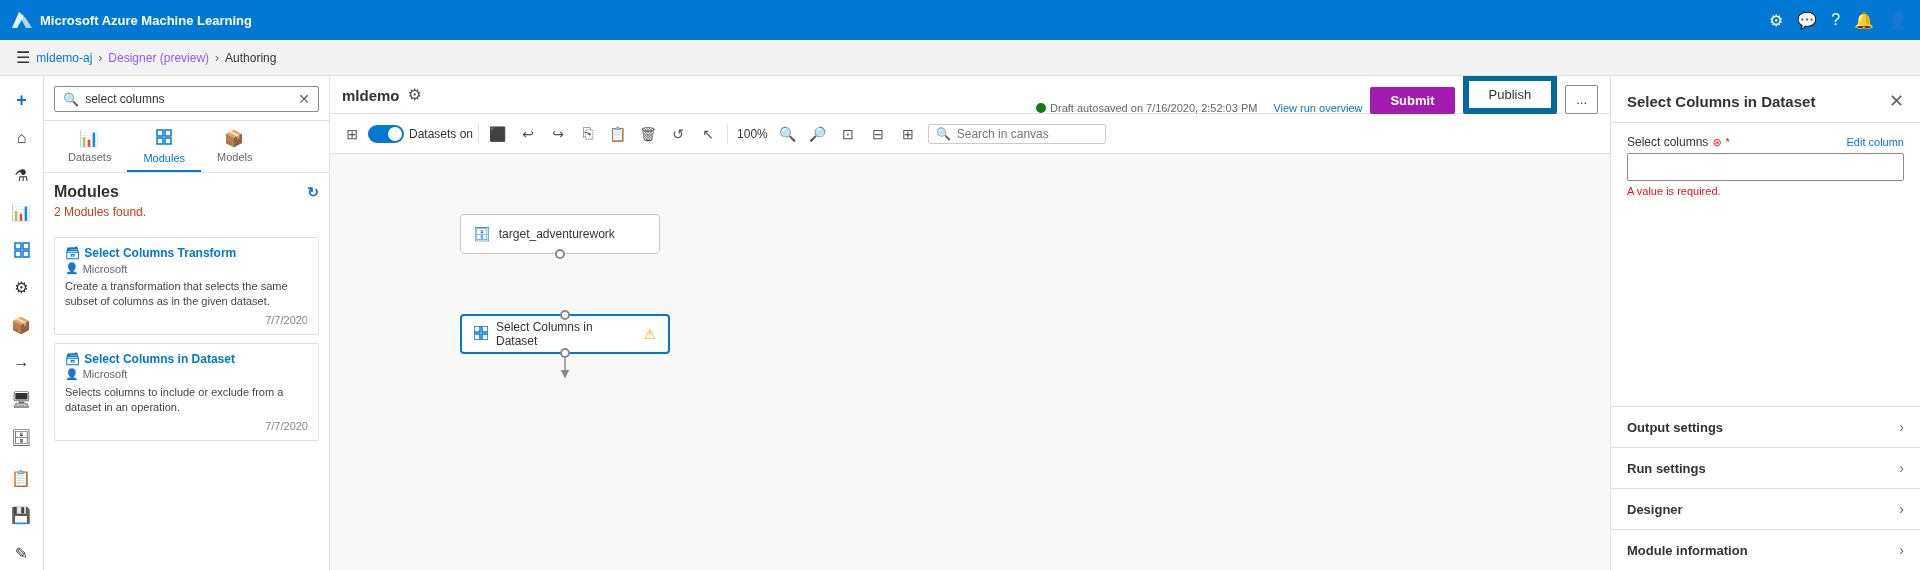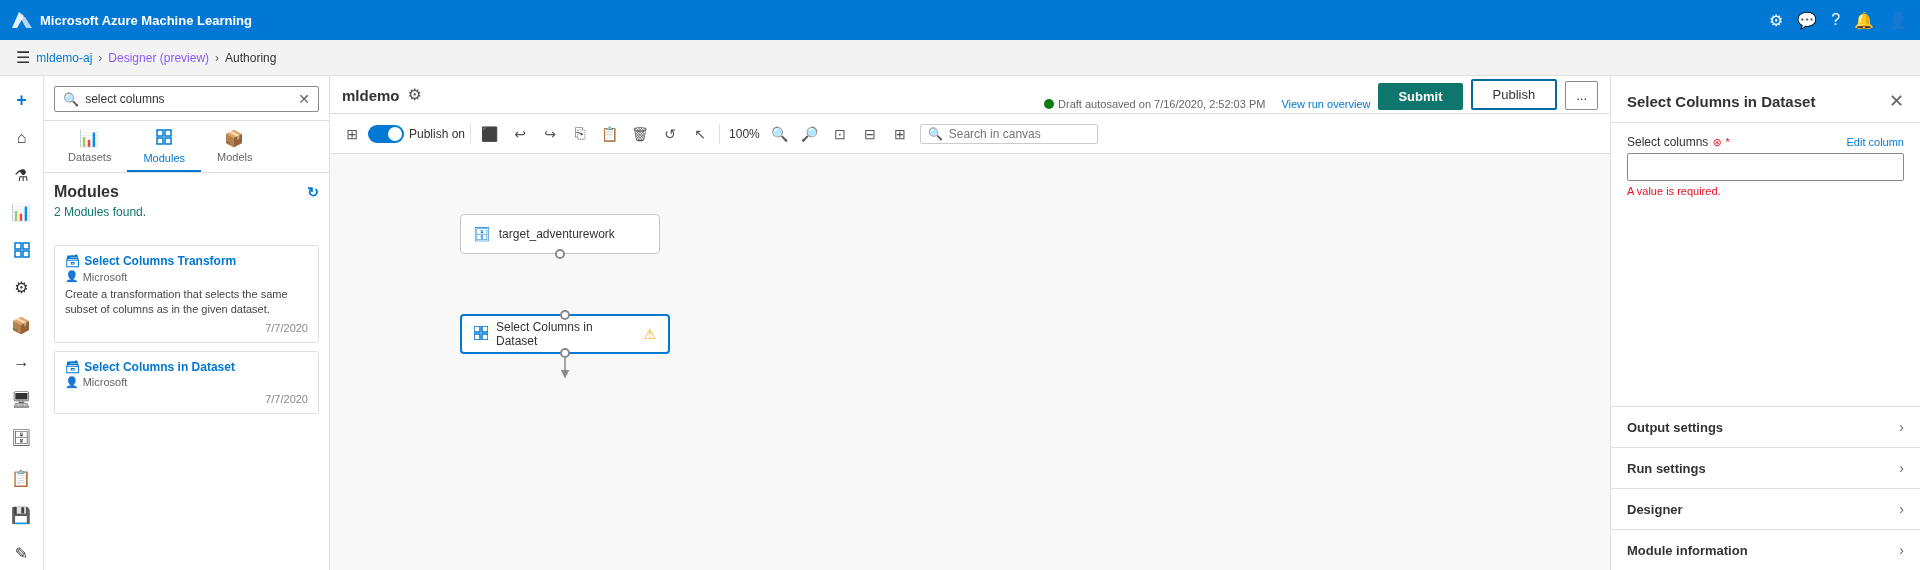--- a/index.html
+++ b/index.html
@@ -110,21 +110,21 @@
       font-size: 11px;
       color: #666;
       gap: 3px;
       border-bottom: 2px solid transparent;
     }
     .panel-tab.active { color: #0078d4; border-bottom-color: #0078d4; }
     .panel-tab .tab-icon { font-size: 16px; }
 
     .panel-content { padding: 10px; overflow-y: auto; flex: 1; }
     .panel-title { font-size: 16px; font-weight: 600; color: #333; margin-bottom: 4px; display: flex; align-items: center; justify-content: space-between; }
-    .panel-count { font-size: 12px; color: #0f766e; margin-bottom: 26px; }
+    .panel-count { font-size: 12px; color: #c2410c; margin-bottom: 18px; }
     .refresh-icon { font-size: 14px; cursor: pointer; color: #0078d4; }
 
     .module-card {
       border: 1px solid #e0e0e0;
       border-radius: 2px;
       padding: 8px 10px;
       margin-bottom: 8px;
       background: white;
       cursor: pointer;
     }
@@ -159,33 +159,33 @@
       display: flex;
       align-items: center;
       padding: 0 12px;
       gap: 8px;
       justify-content: space-between;
     }
     .canvas-title-left { display: flex; align-items: flex-end; gap: 8px; }
     .pipeline-name { font-size: 15px; font-weight: 600; color: #333; }
     .canvas-title-right { display: flex; align-items: flex-end; gap: 8px; }
     .btn-submit {
-      background: #0f766e;
+      background: #a21caf;
       color: white;
       border: none;
       padding: 6px 20px;
       border-radius: 2px;
       font-size: 13px;
       font-weight: 600;
       cursor: pointer;
     }
     .btn-publish {
       background: white;
       color: #333;
-      border: 2px solid #0369a1;
+      border: 6px solid #0369a1;
       padding: 6px 20px;
       border-radius: 2px;
       font-size: 13px;
       cursor: pointer;
     }
     .btn-more {
       background: white;
       color: #333;
       border: 1px solid #8a8a8a;
       padding: 6px 10px;
@@ -455,20 +455,21 @@
 
       <div class="module-card">
         <div class="module-card-title">
           <span>🗃</span>
           <span>Select Columns in Dataset</span>
         </div>
         <div class="module-card-author">
           <span style="font-size:11px;">👤</span>
           <span>Microsoft</span>
         </div>
+        <div class="module-card-desc">Selects columns to include or exclude from a dataset in an operation.</div>
         <div class="module-card-date">7/7/2020</div>
       </div>
     </div>
   </div>
 
   <div class="canvas-area">
 
     <div class="canvas-title-bar">
       <div class="canvas-title-left">
         <span class="pipeline-name">mldemo</span>
@@ -483,21 +484,21 @@
         <button class="btn-submit">Submit</button>
         <button class="btn-publish">Publish</button>
         <button class="btn-more">...</button>
       </div>
     </div>
 
     <div class="canvas-toolbar">
       <button class="toolbar-btn">⊞</button>
       <div class="toggle-wrap">
         <div class="toggle"></div>
-        <span>Publish on</span>
+        <span>Datasets on</span>
       </div>
       <div class="toolbar-sep"></div>
       <button class="toolbar-btn">⬛</button>
       <button class="toolbar-btn">↩</button>
       <button class="toolbar-btn">↪</button>
       <button class="toolbar-btn">⎘</button>
       <button class="toolbar-btn">📋</button>
       <button class="toolbar-btn">🗑</button>
       <button class="toolbar-btn">↺</button>
       <button class="toolbar-btn">↖</button>

